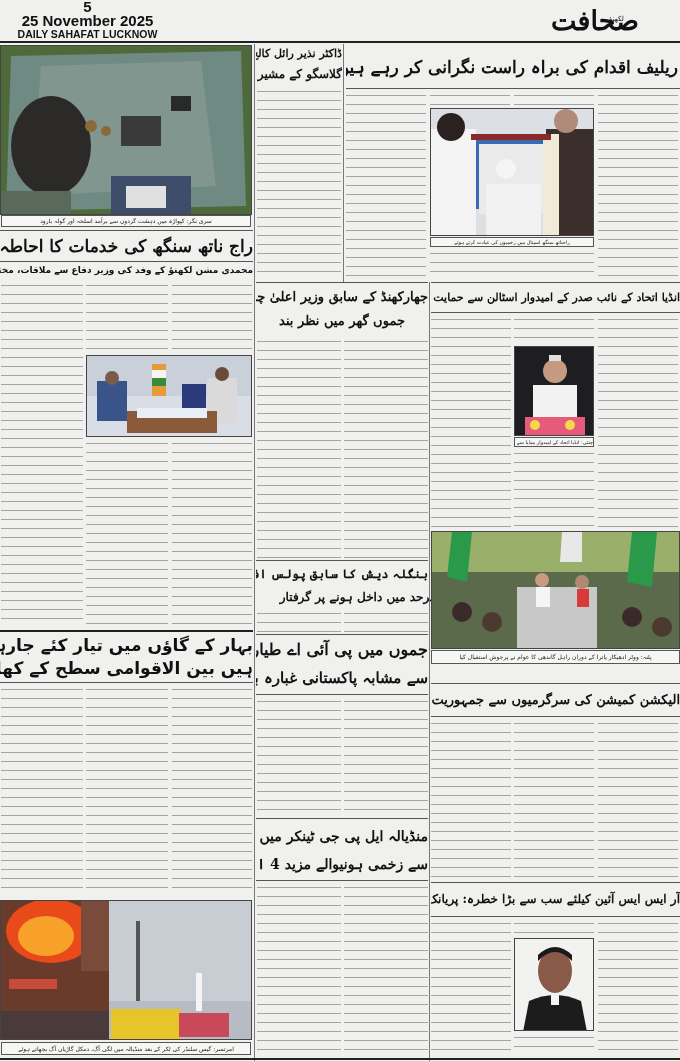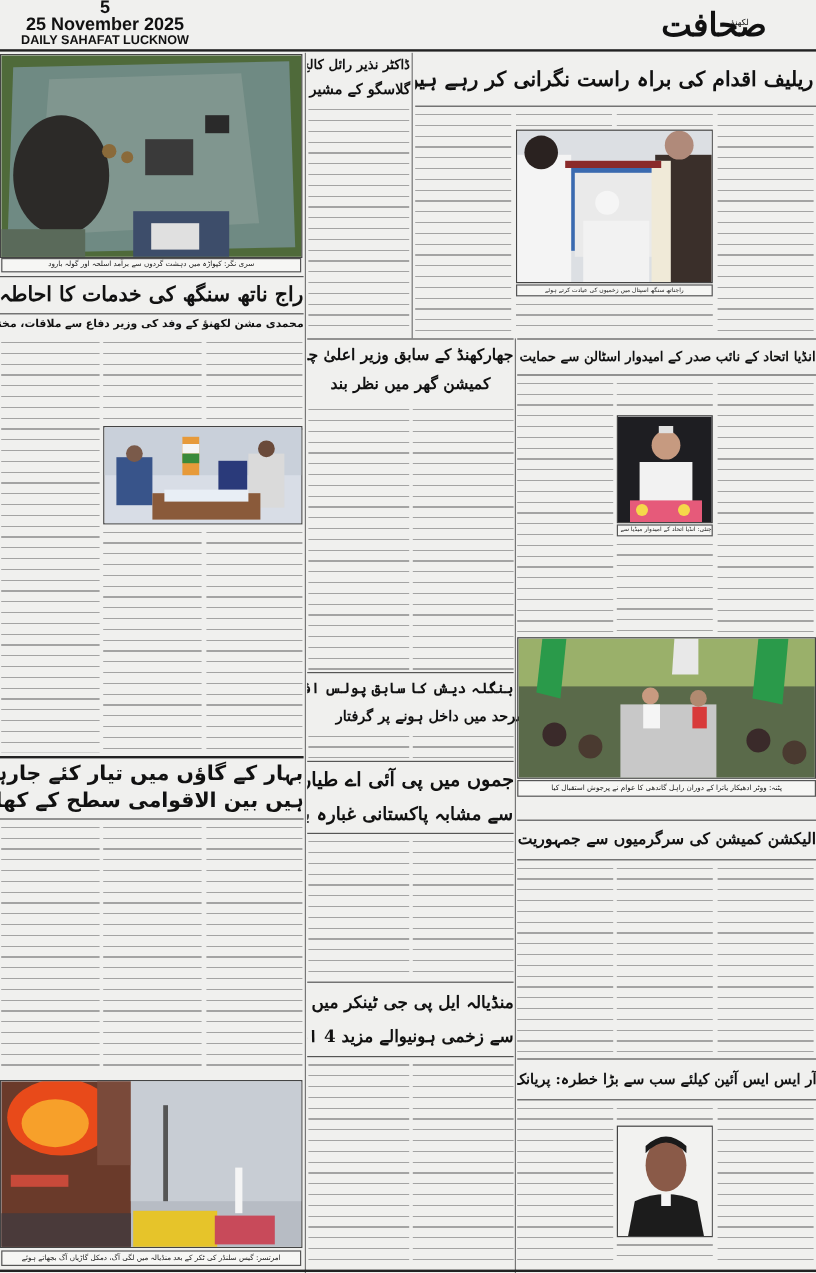--- a/index.html
+++ b/index.html
@@ -115,21 +115,21 @@
 
 <div class="rule-v" style="left:254px; top:44px; height:1017px;"></div>
 
 <div class="hl block" style="left:256px; top:44px; width:86px; height:20px; font-size:11px; line-height:20px;">ڈاکٹر نذیر رائل کالج</div>
 <div class="hl block" style="left:256px; top:64px; width:86px; height:20px; font-size:12px; line-height:20px;">گلاسگو کے مشیر مقرر</div>
 <div class="textcol" style="left:257px; top:88px; width:84px; height:190px;"></div>
 <div class="rule-v" style="left:343px; top:44px; height:238px;"></div>
 
 <div class="rule-h" style="left:256px; top:282px; width:172px;"></div>
 <div class="hl block" style="left:256px; top:285px; width:172px; height:24px; font-size:13px; line-height:24px;">جھارکھنڈ کے سابق وزیر اعلیٰ چمپئی</div>
-<div class="hl block" style="left:256px; top:309px; width:172px; height:24px; font-size:13px; line-height:24px;">کمیشن گھر میں نظر بند</div>
+<div class="hl block" style="left:256px; top:309px; width:172px; height:24px; font-size:13px; line-height:24px;">جموں گھر میں نظر بند</div>
 <div class="textcol" style="left:344px; top:338px; width:84px; height:222px;"></div>
 <div class="textcol" style="left:257px; top:338px; width:84px; height:222px;"></div>
 
 <div class="rule-h" style="left:256px; top:560px; width:172px;"></div>
 <div class="hl block" style="left:256px; top:562px; width:172px; height:24px; font-size:12px; line-height:24px;">بنگلہ دیش کا سابق پولس افسر ہندوستانی</div>
 <div class="hl block" style="left:256px; top:586px; width:208px; height:22px; font-size:12px; line-height:22px;">سرحد میں داخل ہونے پر گرفتار</div>
 <div class="textcol" style="left:344px; top:610px; width:84px; height:22px;"></div>
 <div class="textcol" style="left:257px; top:610px; width:84px; height:22px;"></div>
 
 <div class="rule-h" style="left:256px; top:634px; width:172px;"></div>

